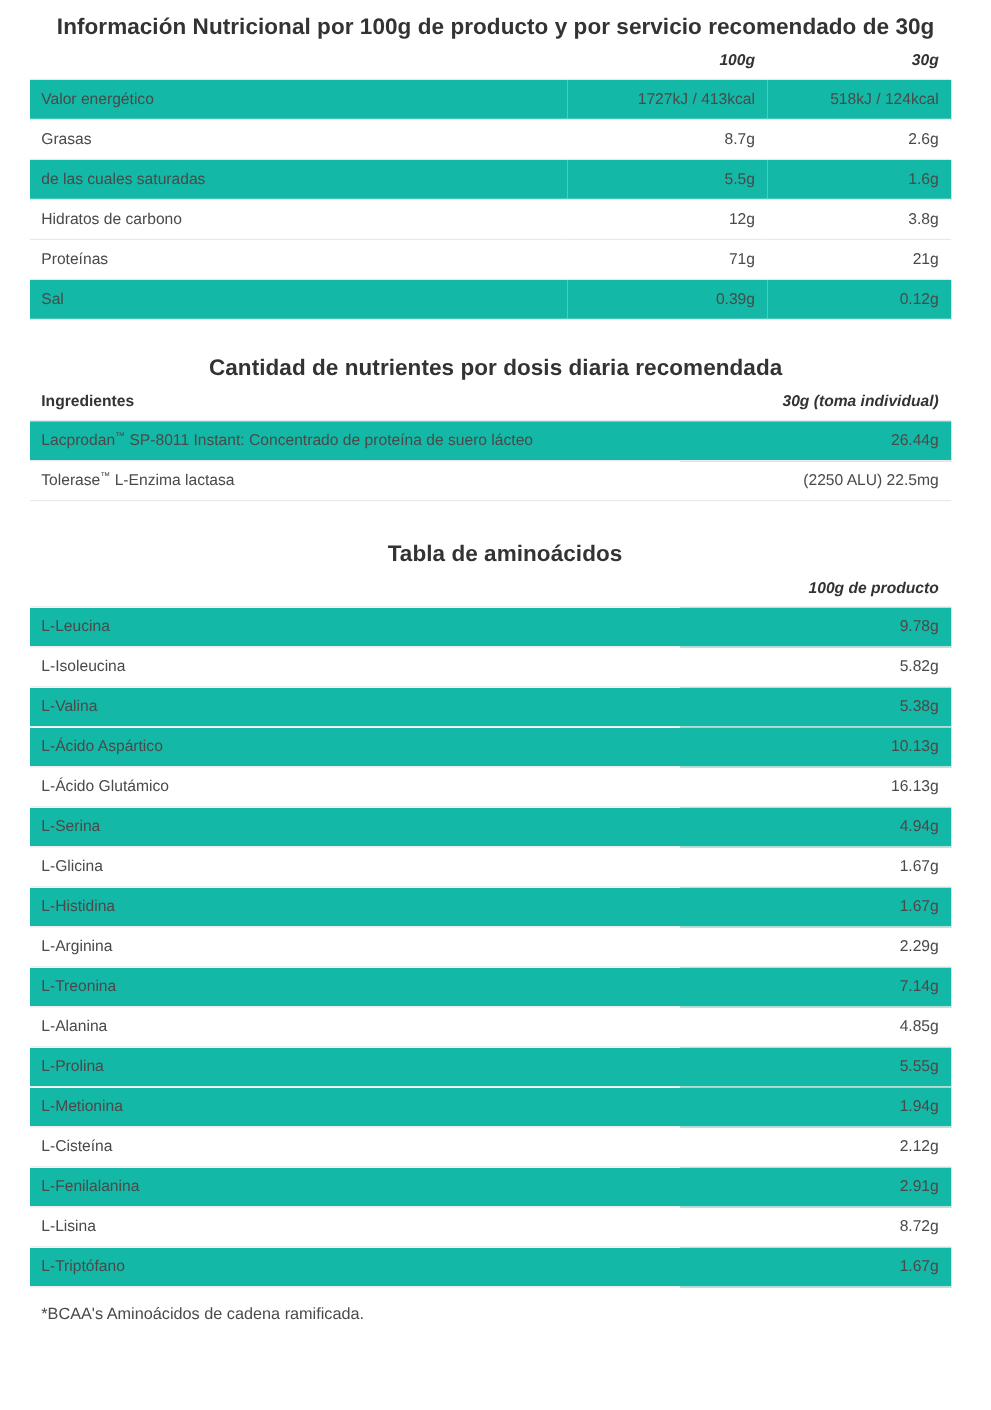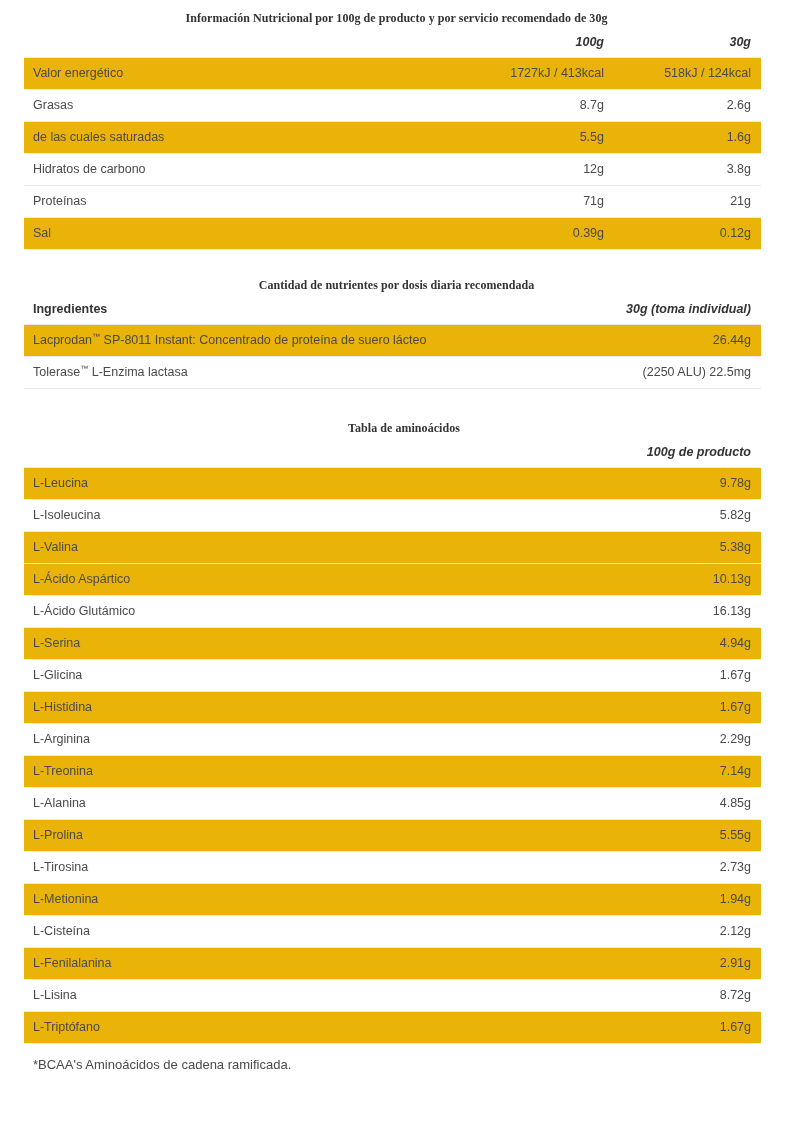--- a/index.html
+++ b/index.html
@@ -15,25 +15,24 @@
     -webkit-font-smoothing: antialiased;
   }
   .page {
     width: 793px;
     box-sizing: border-box;
     padding: 0;
   }
 
   .section-title {
     text-align: center;
-    font-size: 12px;
+    font-size: 18px;
     font-weight: bold;
     color: #333333;
     letter-spacing: 0.05px;
-    font-family: Liberation Serif, serif;
   }
   .title-main   { padding: 11px 0 0 0; }
   .title-second { padding: 0 0 0 0; margin-top: 28px; }
   .title-third  { padding: 0 0 0 15px; margin-top: 32px; }
 
   table.nut {
     width: 737px;
     margin-left: 24px;
     border-collapse: collapse;
     table-layout: fixed;
@@ -56,21 +55,21 @@
     background: transparent;
   }
   tr.thead-row th.lbl { text-align: left;  padding-left: 9px; }
   tr.thead-row th.val { text-align: right; padding-right: 10px; font-style: italic; }
 
   
   tbody tr {
     border-top: 1px solid #e9e9e9;
     border-bottom: 1px solid #e9e9e9;
   }
-  tbody tr.alt { background: #eab308; }
+  tbody tr.alt { background: #14b8a6; }
   tbody tr td {
     height: 31px;
     line-height: 31px;
     color: #4a4a4a;
     font-size: 12.5px;
   }
   tbody tr td.lbl {
     text-align: left;
     padding-left: 9px;
     white-space: nowrap;
@@ -243,24 +242,20 @@
           <td class="val">7.14g</td>
         </tr>
         <tr>
           <td class="lbl">L-Alanina</td>
           <td class="val">4.85g</td>
         </tr>
         <tr class="alt">
           <td class="lbl">L-Prolina</td>
           <td class="val">5.55g</td>
         </tr>
-        <tr>
-          <td class="lbl">L-Tirosina</td>
-          <td class="val">2.73g</td>
-        </tr>
         <tr class="alt">
           <td class="lbl">L-Metionina</td>
           <td class="val">1.94g</td>
         </tr>
         <tr>
           <td class="lbl">L-Cisteína</td>
           <td class="val">2.12g</td>
         </tr>
         <tr class="alt">
           <td class="lbl">L-Fenilalanina</td>

